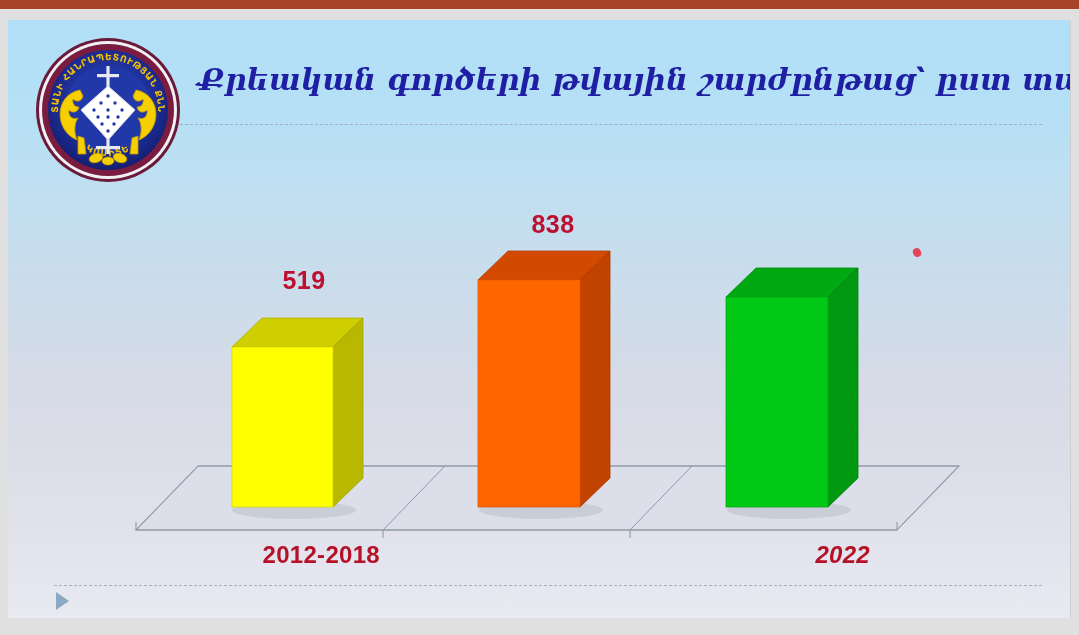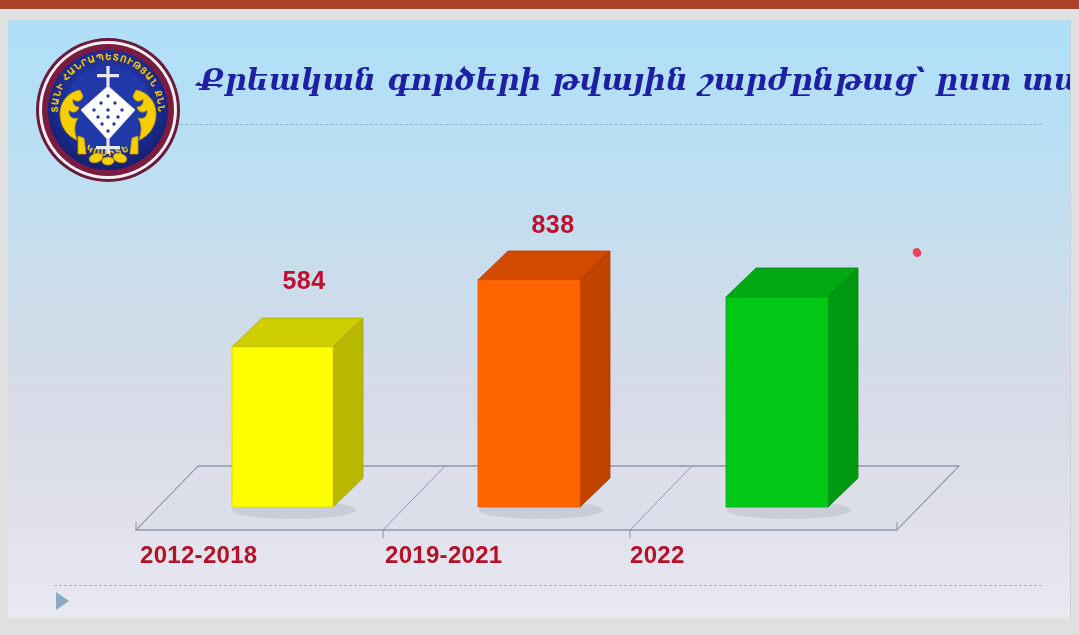--- a/index.html
+++ b/index.html
@@ -125,27 +125,27 @@
   #val-0 { left: 236px; top: 246px; }
   #val-1 { left: 485px; top: 190px; }
   #val-2 { left: 728px; top: 206px; }
 
   
   .cat-label {
     position: absolute;
     color: #b51228;
     font-weight: bold;
     font-size: 24px;
-    text-align: left;
+    text-align: right;
     width: 240px;
     letter-spacing: .3px;
   }
   #cat-0 { left: 132px; top: 521px; }
   #cat-1 { left: 377px; top: 521px; }
-  #cat-2 { left: 622px; top: 521px; }
+  #cat-2 { left: 622px; top: 521px; font-style: italic; }
 
   
   #stray-dot {
     position: absolute;
     left: 905px;
     top: 228px;
     width: 8px;
     height: 9px;
     border-radius: 50% 50% 45% 55%;
     background: #e8334a;
@@ -280,24 +280,23 @@
         </g>
 
         <line x1="128" y1="360" x2="889" y2="360" stroke="#9099a8" stroke-width="1.1"></line>
         <line x1="128" y1="360" x2="128" y2="352" stroke="#9099a8" stroke-width="1.1"></line>
         <line x1="375" y1="360" x2="375" y2="368" stroke="#9099a8" stroke-width="1.1"></line>
         <line x1="622" y1="360" x2="622" y2="368" stroke="#9099a8" stroke-width="1.1"></line>
         <line x1="889" y1="360" x2="889" y2="352" stroke="#9099a8" stroke-width="1.1"></line>
       </svg>
     </div>
 
-    <div class="value-label" id="val-0">584</div>
+    <div class="value-label" id="val-0">519</div>
     <div class="value-label" id="val-1">838</div>
 
     <div class="cat-label" id="cat-0">2012-2018</div>
-    <div class="cat-label" id="cat-1">2019-2021</div>
     <div class="cat-label" id="cat-2">2022</div>
 
     <div id="stray-dot"></div>
 
     <div id="slide-edge-r"></div>
   </div>
 </div>
 
 </body></html>

